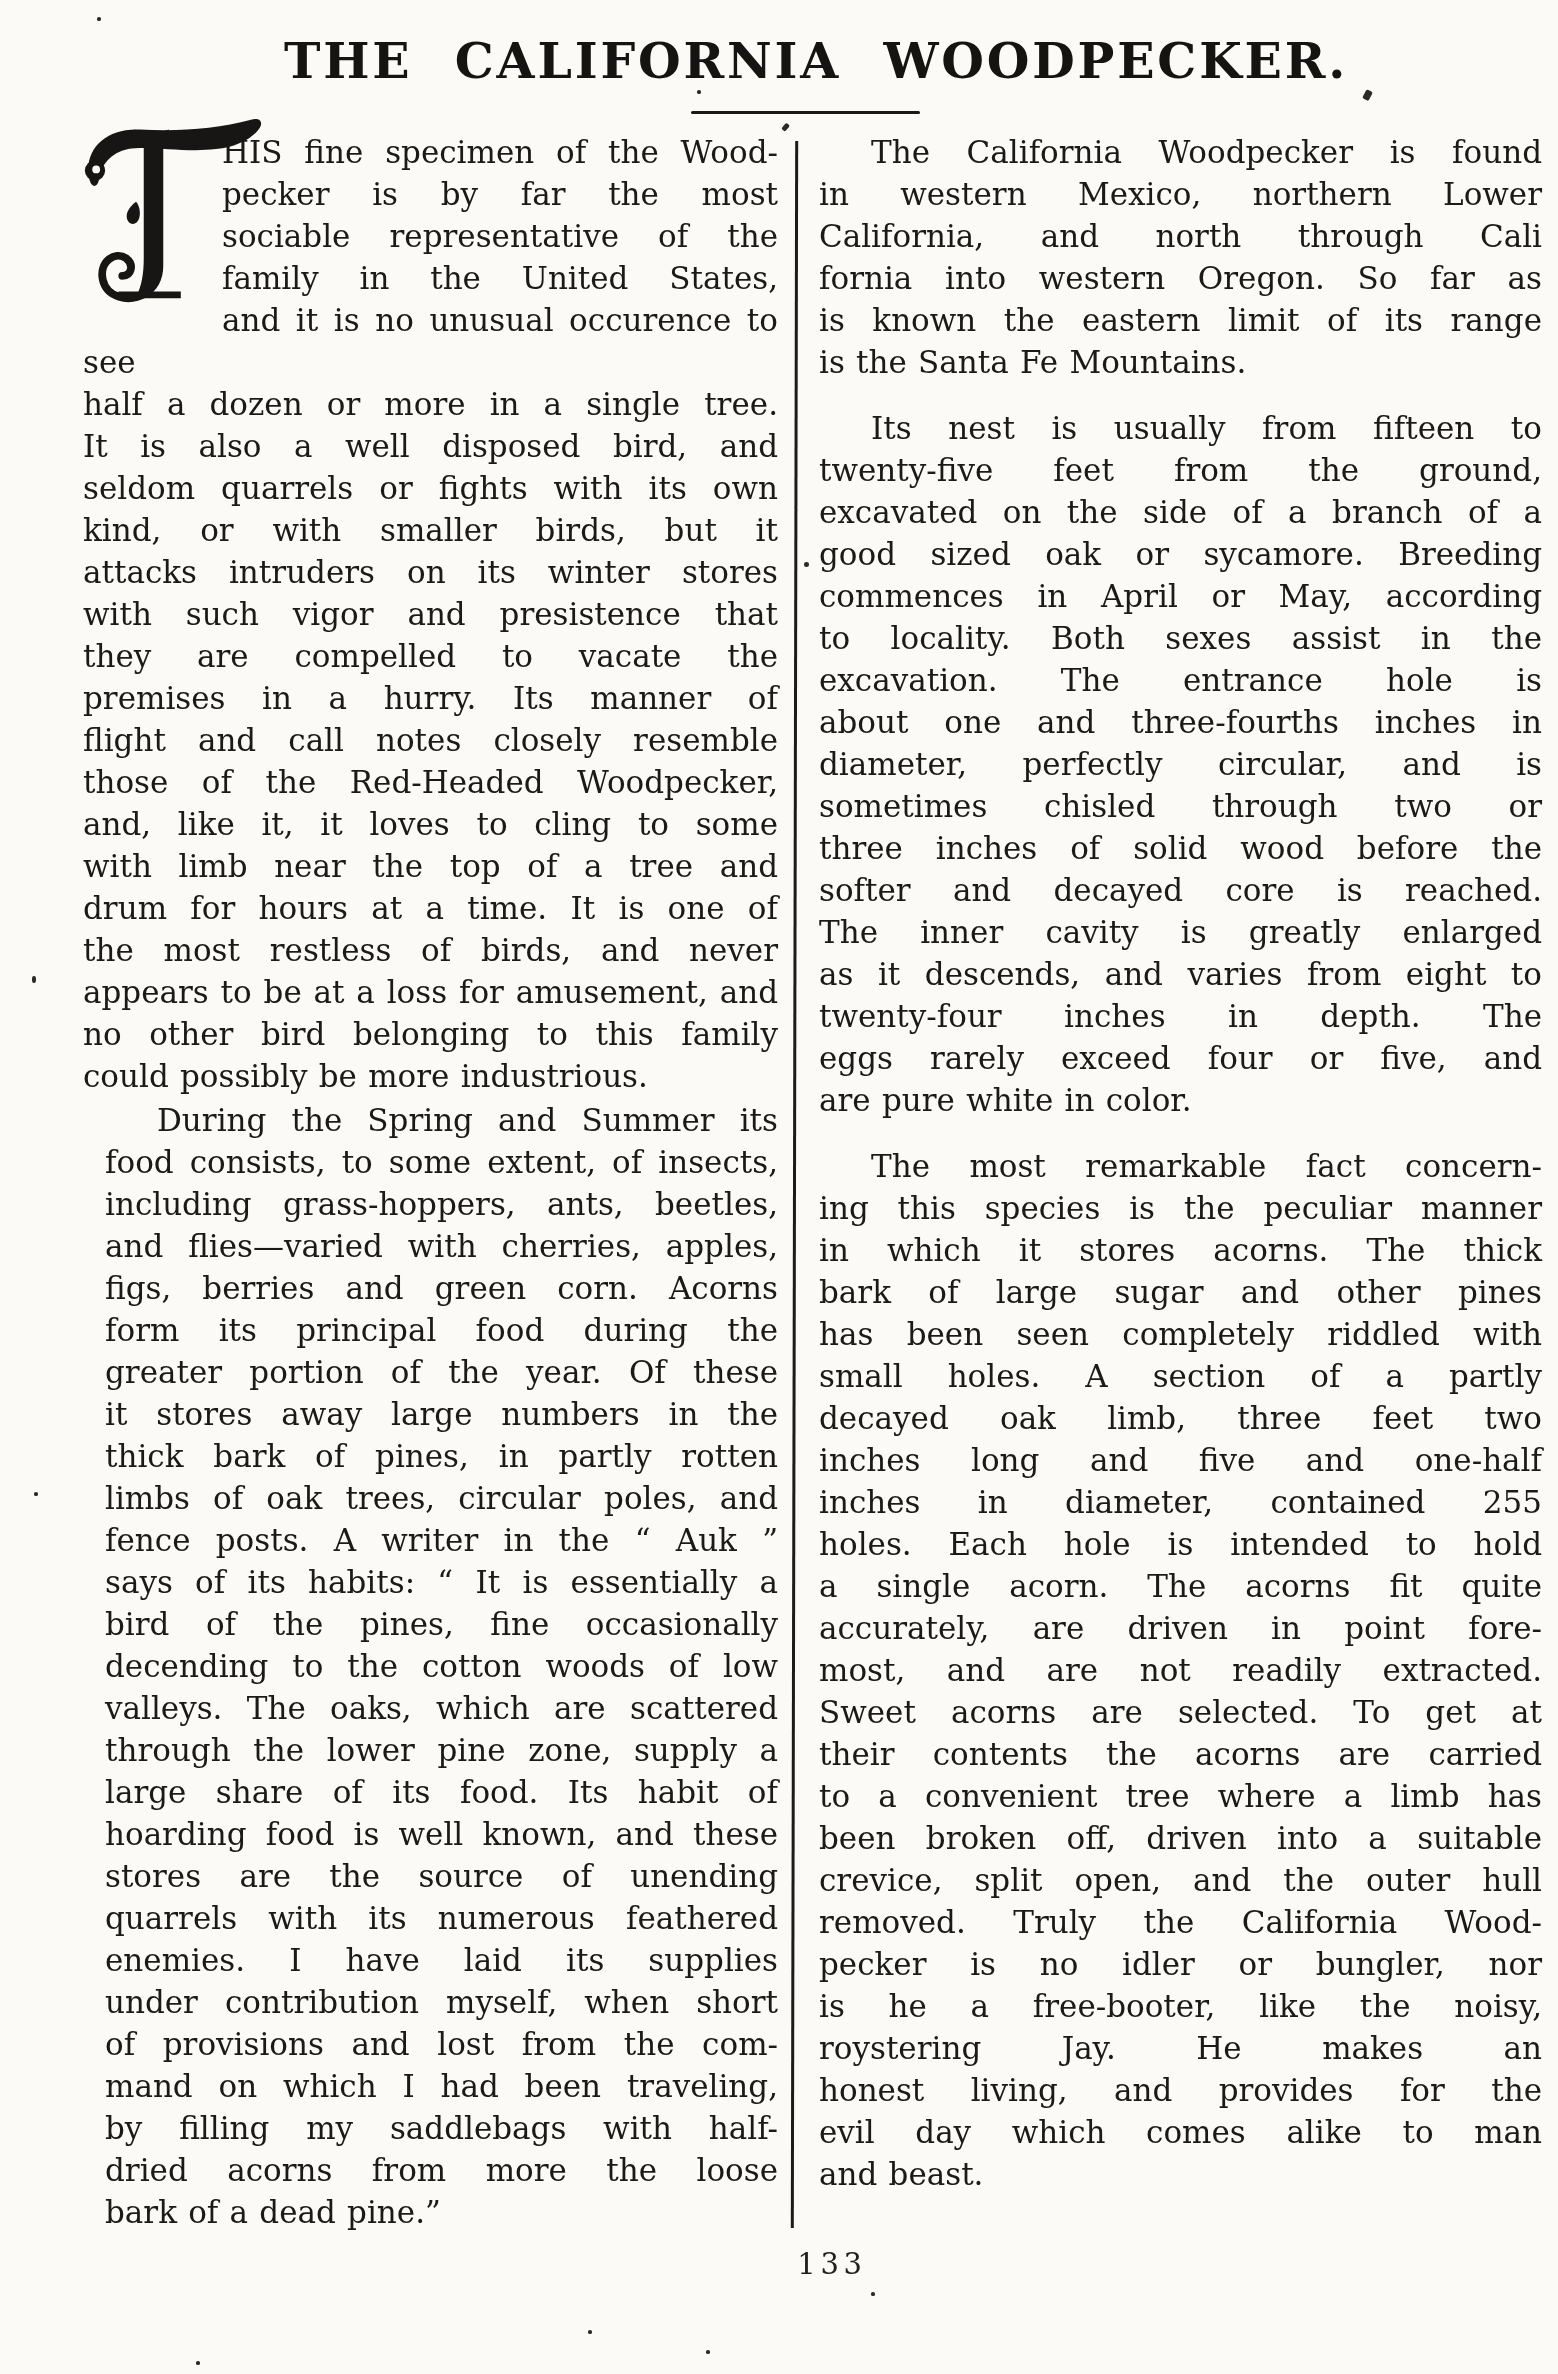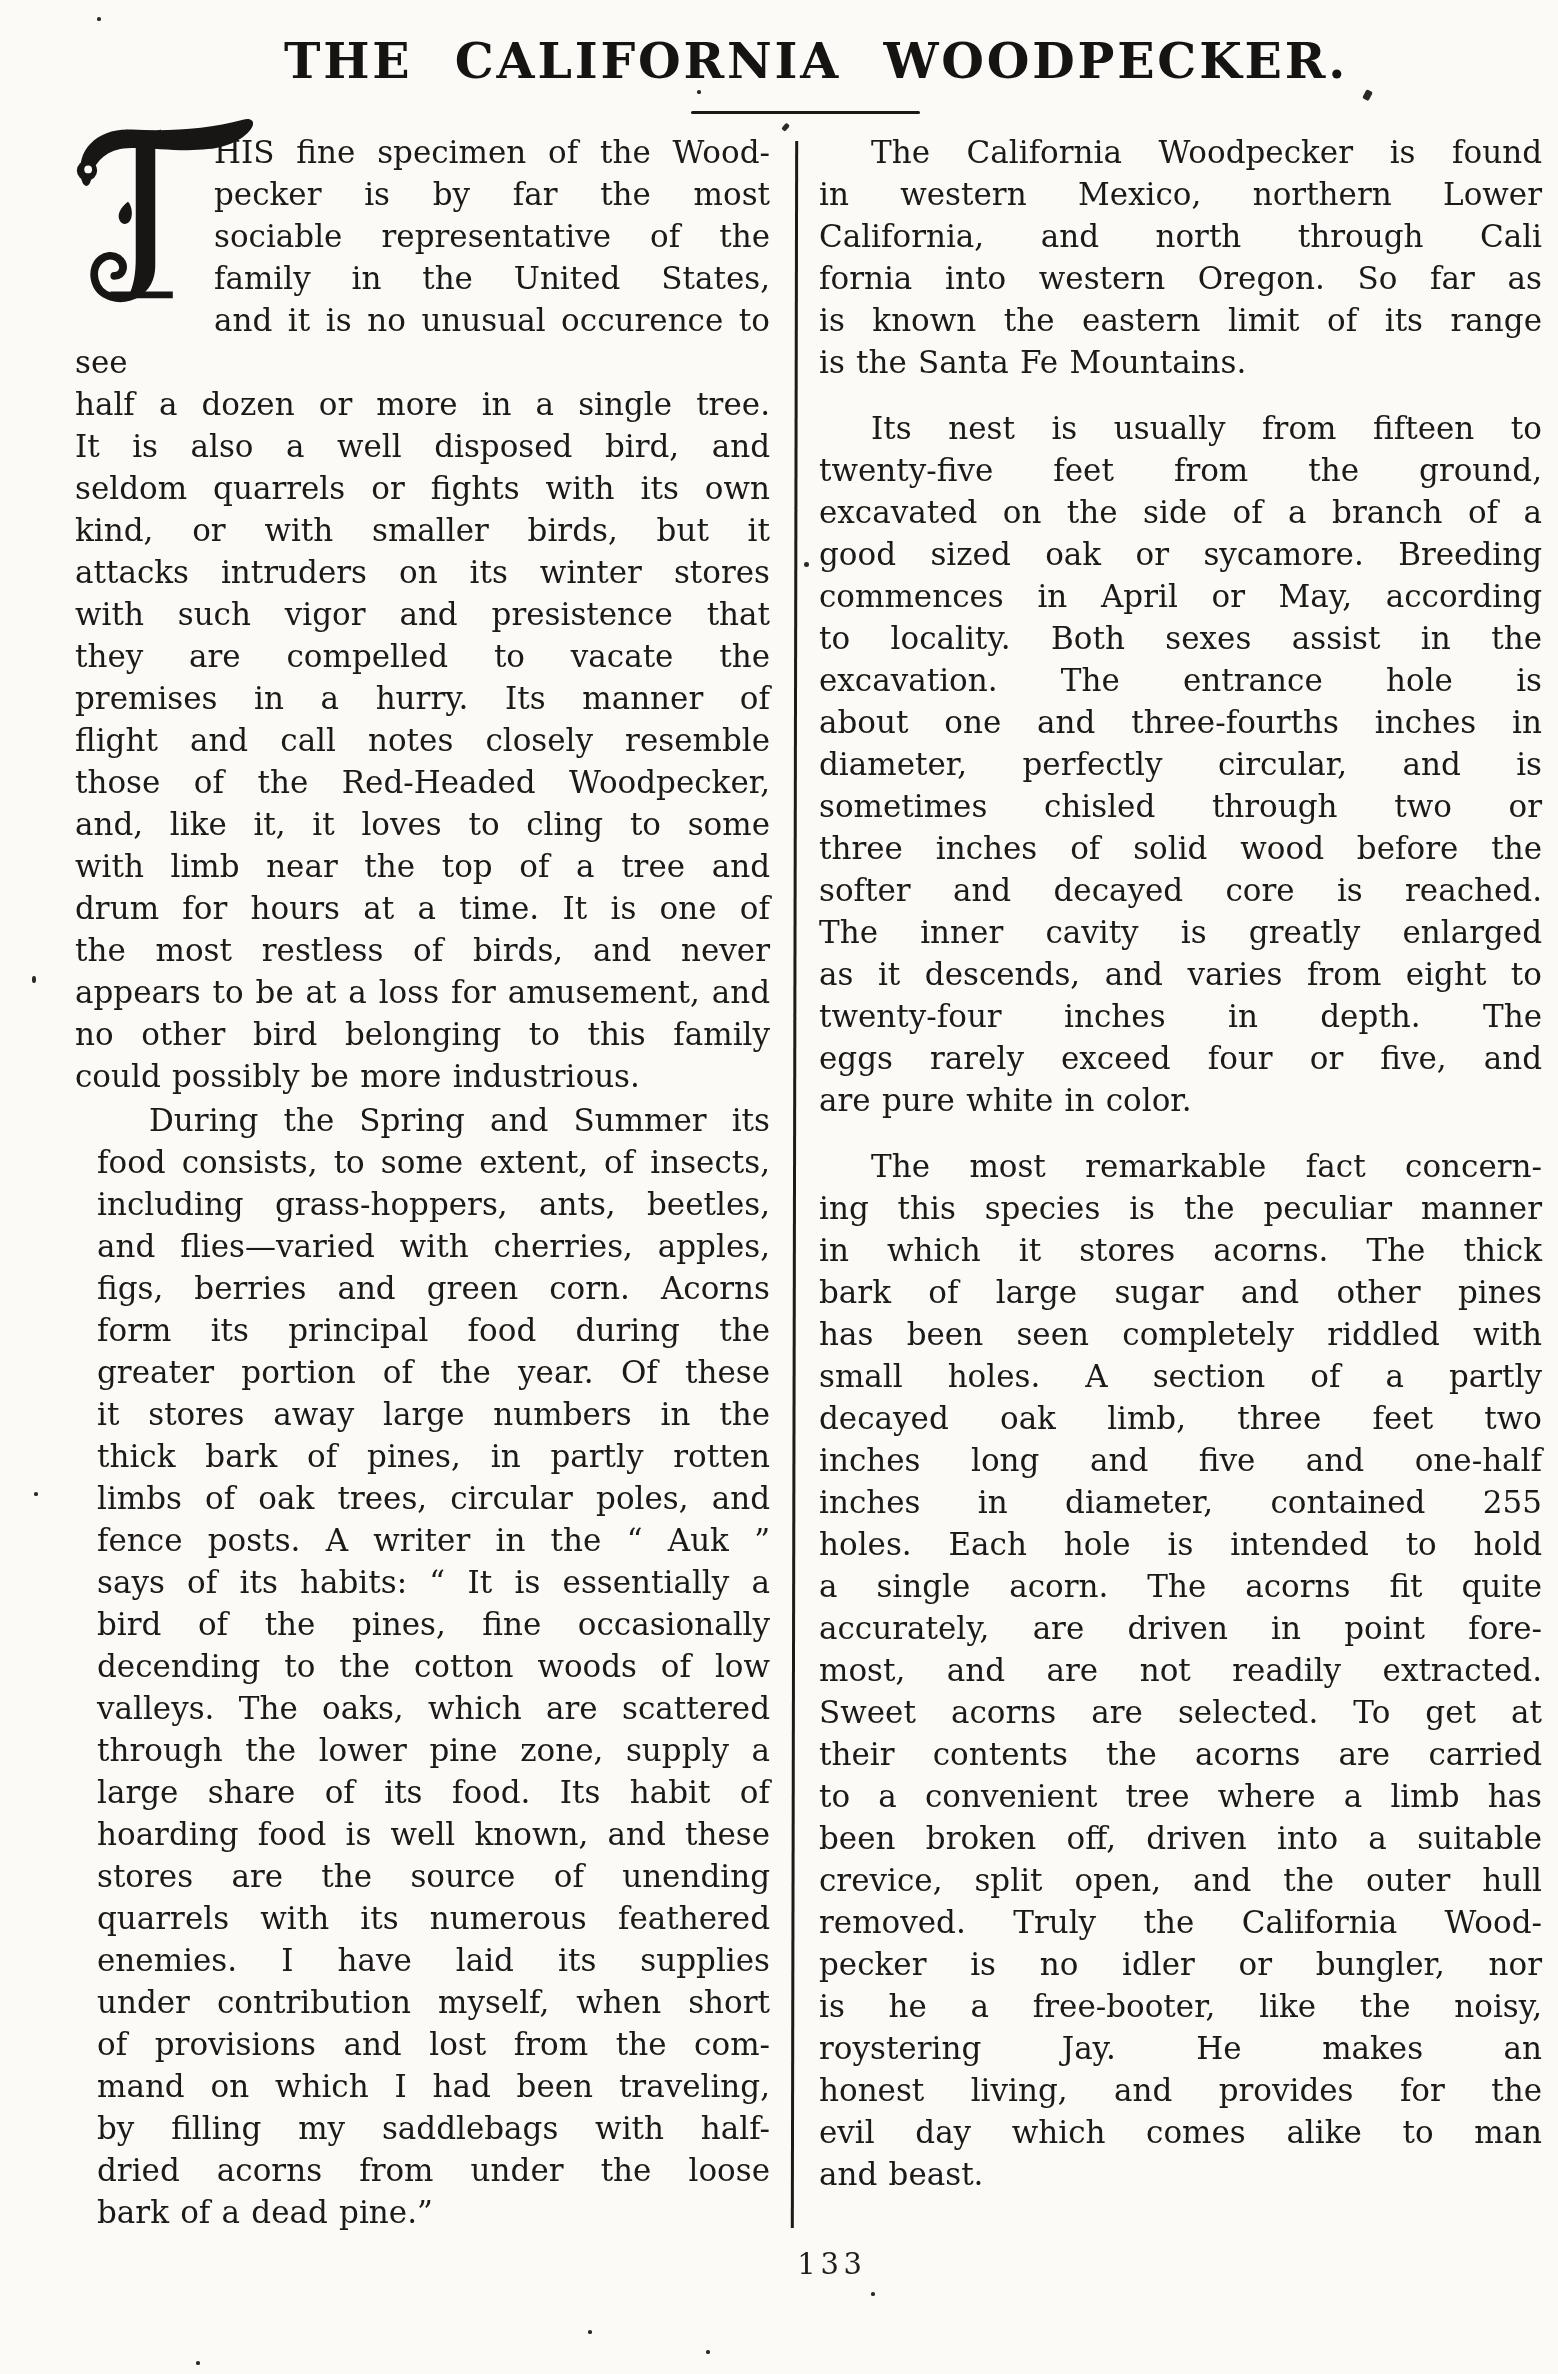--- a/index.html
+++ b/index.html
@@ -20,21 +20,21 @@
   .title-rule{
     position:absolute;top:111px;left:691px;width:229px;height:2.8px;
     background:#1a1918;border-radius:1.9px;
   }
   .column-divider{
     position:absolute;left:793px;top:141px;width:2.8px;height:2087px;
     background:#1c1b19;
     transform:rotate(0.12deg);
   }
   .col{position:absolute;top:131px;}
-  .col-left{left:75px;width:695px;}
+  .col-left{left:83px;width:695px;}
   .col-right{left:811px;width:723px;margin-left:8px;}
   .para{margin:0;}
   .col-right .para + .para{margin-top:24px;}
   .col-left .para + .para{margin-top:1.9px;margin-left:22px;}
   .line{
     font-size:31px;line-height:42px;
     text-align:justify;text-align-last:justify;text-justify:inter-word;
     word-spacing:1.4px;
     color:#1b1a18;
   }
@@ -122,21 +122,21 @@
       <div class="line">through the lower pine zone, supply a</div>
       <div class="line">large share of its food. Its habit of</div>
       <div class="line">hoarding food is well known, and these</div>
       <div class="line">stores are the source of unending</div>
       <div class="line">quarrels with its numerous feathered</div>
       <div class="line">enemies. I have laid its supplies</div>
       <div class="line">under contribution myself, when short</div>
       <div class="line">of provisions and lost from the com-</div>
       <div class="line">mand on which I had been traveling,</div>
       <div class="line">by filling my saddlebags with half-</div>
-      <div class="line">dried acorns from under the loose</div>
+      <div class="line">dried acorns from more the loose</div>
       <div class="line last">bark of a dead pine.”</div>
     </div>
   </div>
 
 <div class="col col-right">
     <div class="para">
       <div class="line indent">The California Woodpecker is found</div>
       <div class="line">in western Mexico, northern Lower</div>
       <div class="line">California, and north through Cali</div>
       <div class="line">fornia into western Oregon. So far as</div>

